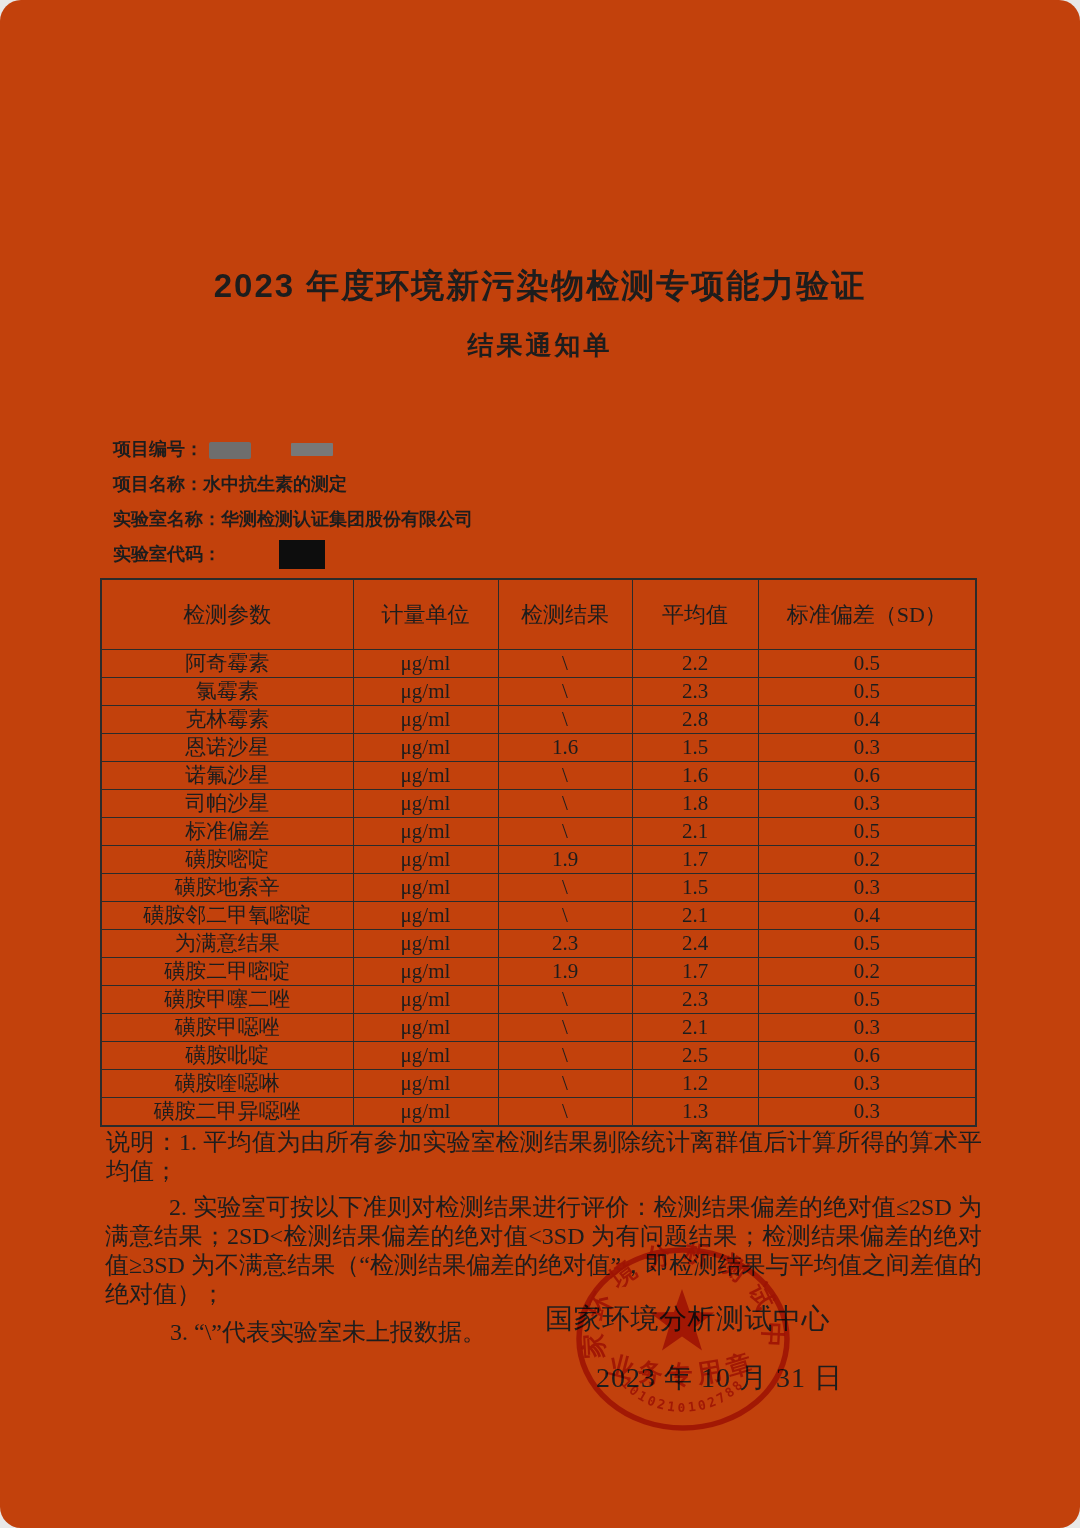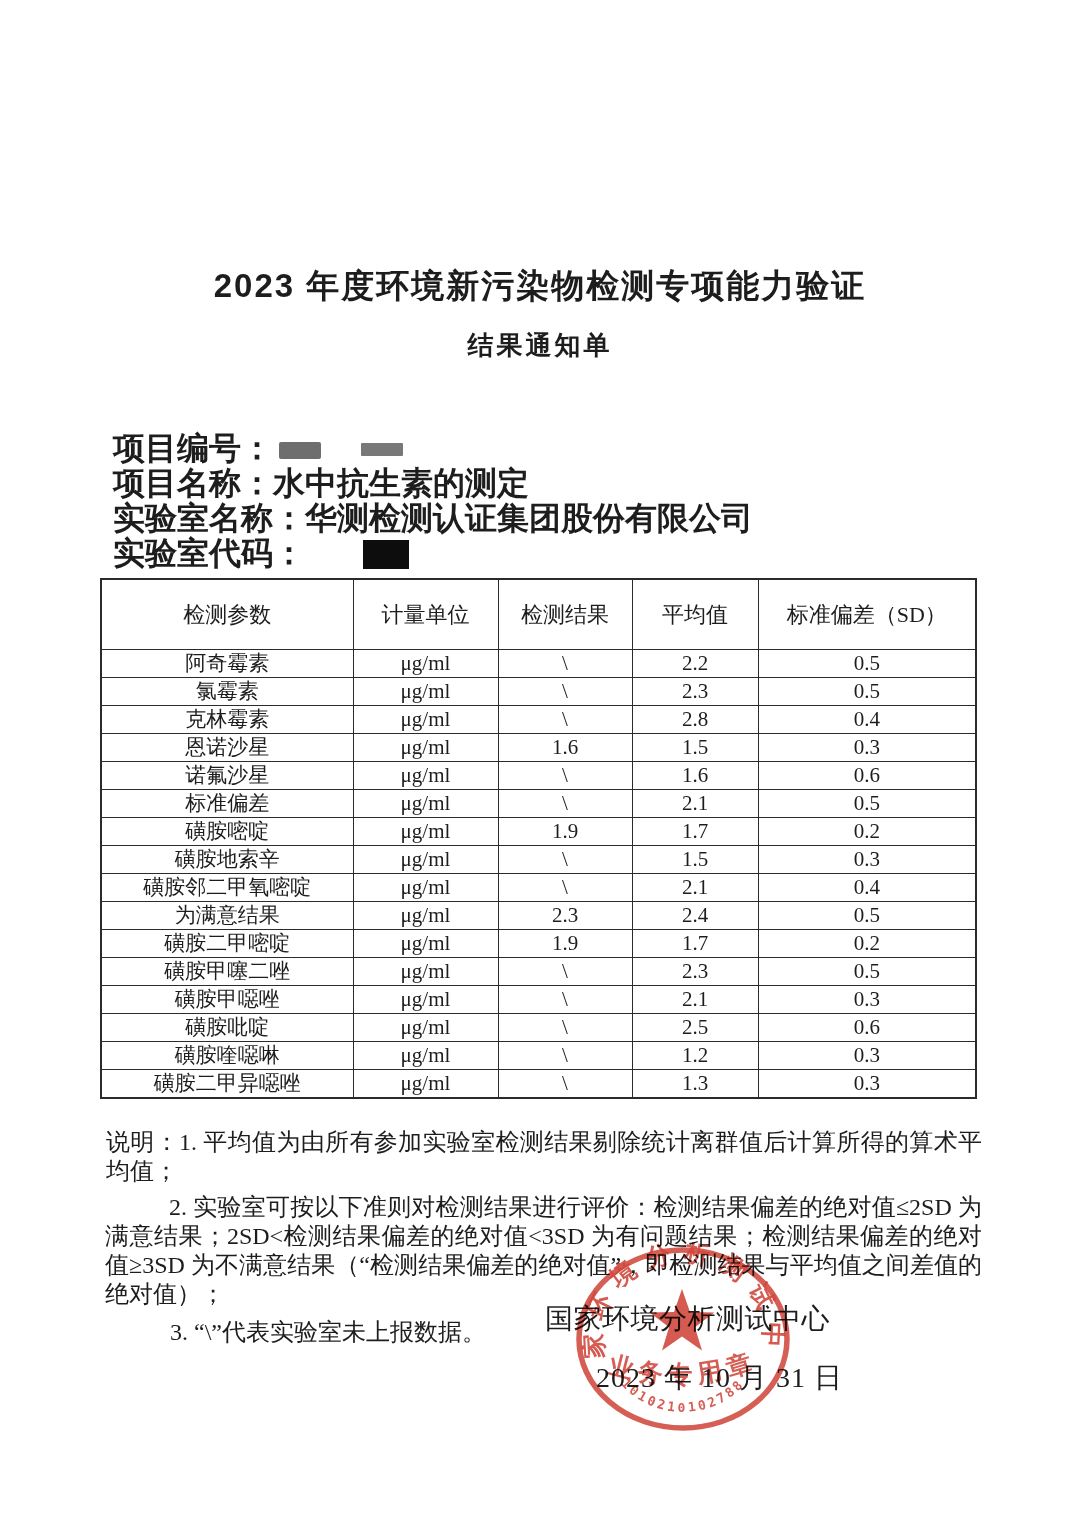--- a/index.html
+++ b/index.html
@@ -1,29 +1,30 @@
 <!DOCTYPE html>
 <html><head>
 <meta charset="utf-8">
 <style>
   html,body{margin:0;padding:0;background:#e8e8e8;}
   .page{
     position:relative;width:1080px;height:1528px;margin:0 auto;
-    background:#ffffff;overflow:hidden;
+    background:#c2410c;overflow:hidden;
     color:#1d1d1d;
+    border-radius:21px;
   }
   .heiti{font-family:"Liberation Sans","DejaVu Sans",sans-serif;font-weight:bold;}
   .songti{font-family:"Liberation Serif","DejaVu Serif",serif;}
 
   .title1{position:absolute;top:264px;left:0;width:1080px;text-align:center;
     font-size:33px;letter-spacing:2px;}
   .title2{position:absolute;top:328px;left:0;width:1080px;text-align:center;
     font-size:26px;letter-spacing:3px;}
 
-  .info{position:absolute;top:431px;left:113px;font-size:32px;}
+  .info{position:absolute;top:431px;left:113px;font-size:18px;}
   .info-line{height:35px;display:flex;align-items:center;white-space:nowrap;}
   .redact{display:inline-block;}
   .redact.g1{width:42px;height:17px;background:#6e6e6e;border-radius:2px;margin-left:6px;margin-top:4px;}
   .redact.g2{width:42px;height:13px;background:#787878;border-radius:1px;margin-left:40px;margin-top:2px;}
   .redact.blk{width:46px;height:29px;background:#0d0d0d;margin-left:58px;margin-top:2px;}
 
   table.results{
     position:absolute;top:578px;left:100px;width:875px;
     border-collapse:collapse;table-layout:fixed;
     font-size:21px;
@@ -124,20 +125,27 @@
           <td>0.3</td>
         </tr>
         <tr>
           <td>诺氟沙星</td>
           <td>μg/ml</td>
           <td>\</td>
           <td>1.6</td>
           <td>0.6</td>
         </tr>
         <tr>
+          <td>司帕沙星</td>
+          <td>μg/ml</td>
+          <td>\</td>
+          <td>1.8</td>
+          <td>0.3</td>
+        </tr>
+        <tr>
           <td>标准偏差</td>
           <td>μg/ml</td>
           <td>\</td>
           <td>2.1</td>
           <td>0.5</td>
         </tr>
         <tr>
           <td>磺胺嘧啶</td>
           <td>μg/ml</td>
           <td>1.9</td>

